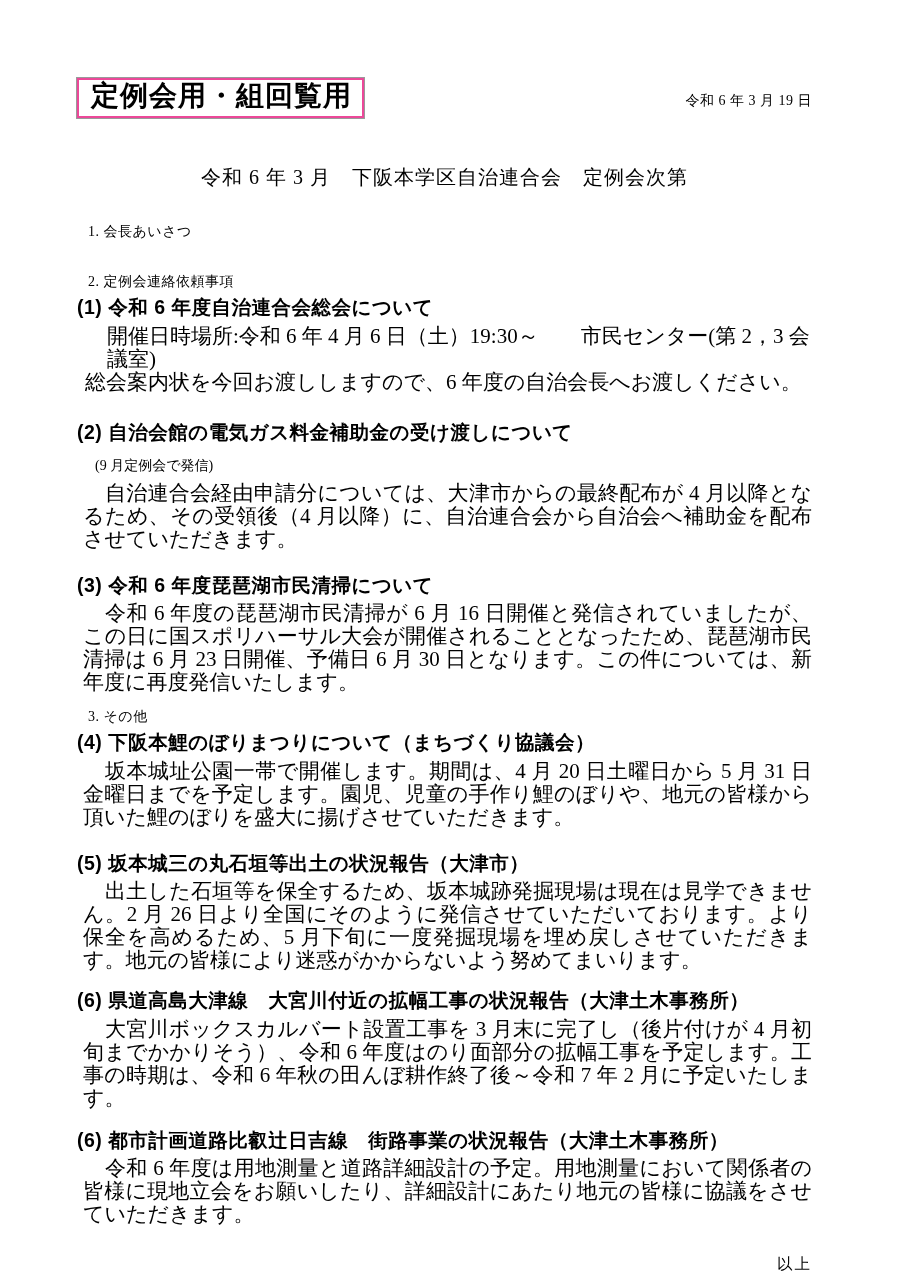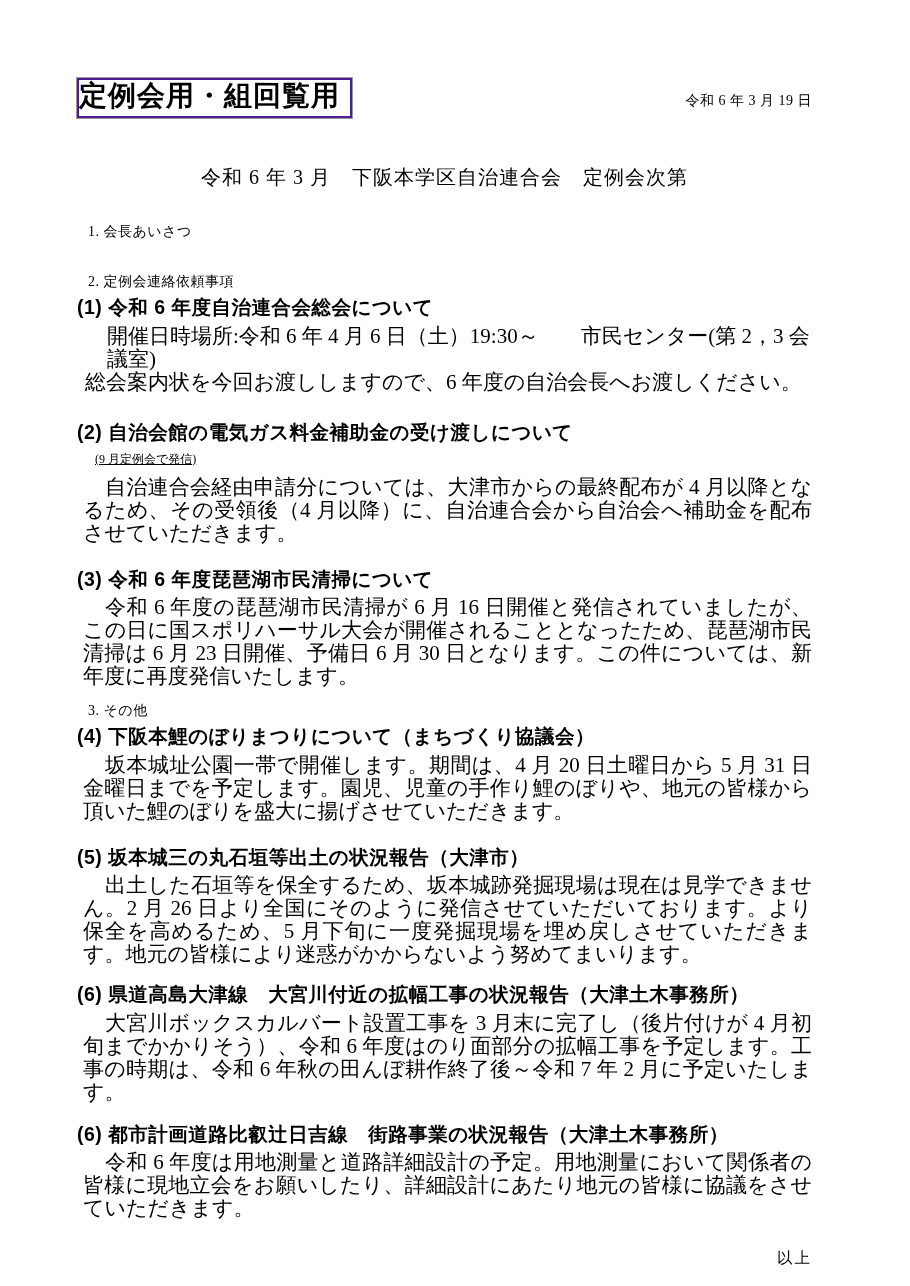--- a/index.html
+++ b/index.html
@@ -19,23 +19,23 @@
     font-family: "Liberation Serif", "DejaVu Serif", serif;
   }
   
   .header-row {
     display: flex;
     justify-content: space-between;
     align-items: center;
   }
   .stamp-box {
     display: inline-block;
-    border: 2px solid #4c1d95;
+    border: 2px solid #ec4899;
     outline: 1px solid #9a9a9a;
-    padding: 1px 10px 4px 0;
+    padding: 1px 10px 4px 12px;
     font-family: "Liberation Sans", "DejaVu Sans", sans-serif;
     font-weight: 900;
     font-size: 28px;
     letter-spacing: 1px;
     line-height: 1.1;
   }
   .issue-date {
     font-size: 14px;
     letter-spacing: 0.5px;
     align-self: center;
@@ -68,21 +68,21 @@
   .t4-heading { margin-top: 3px; }
   .t5-heading { margin-top: 21px; }
   .t6-heading { margin-top: 15px; }
   .t7-heading { margin-top: 17px; }
   .body-line, .body-para, .body-note {
     font-size: 21px;
     line-height: 23px;
   }
   .t1-line1 { margin-top: 4px; margin-left: 30px; }
   .t1-line2 { margin-left: 8px; }
-  .body-note { margin-top: 2px; margin-left: 18px; font-size: 12px; text-decoration: underline; }
+  .body-note { margin-top: 8px; margin-left: 18px; font-size: 14px; }
   .body-para {
     margin-left: 6px;
     text-indent: 22px;
     text-align: justify;
   }
   .t2-para { margin-top: 5px; }
   .t3-para { margin-top: 3px; }
   .t4-para { margin-top: 4px; }
   .t5-para { margin-top: 3px; }
   .t6-para { margin-top: 4px; }

